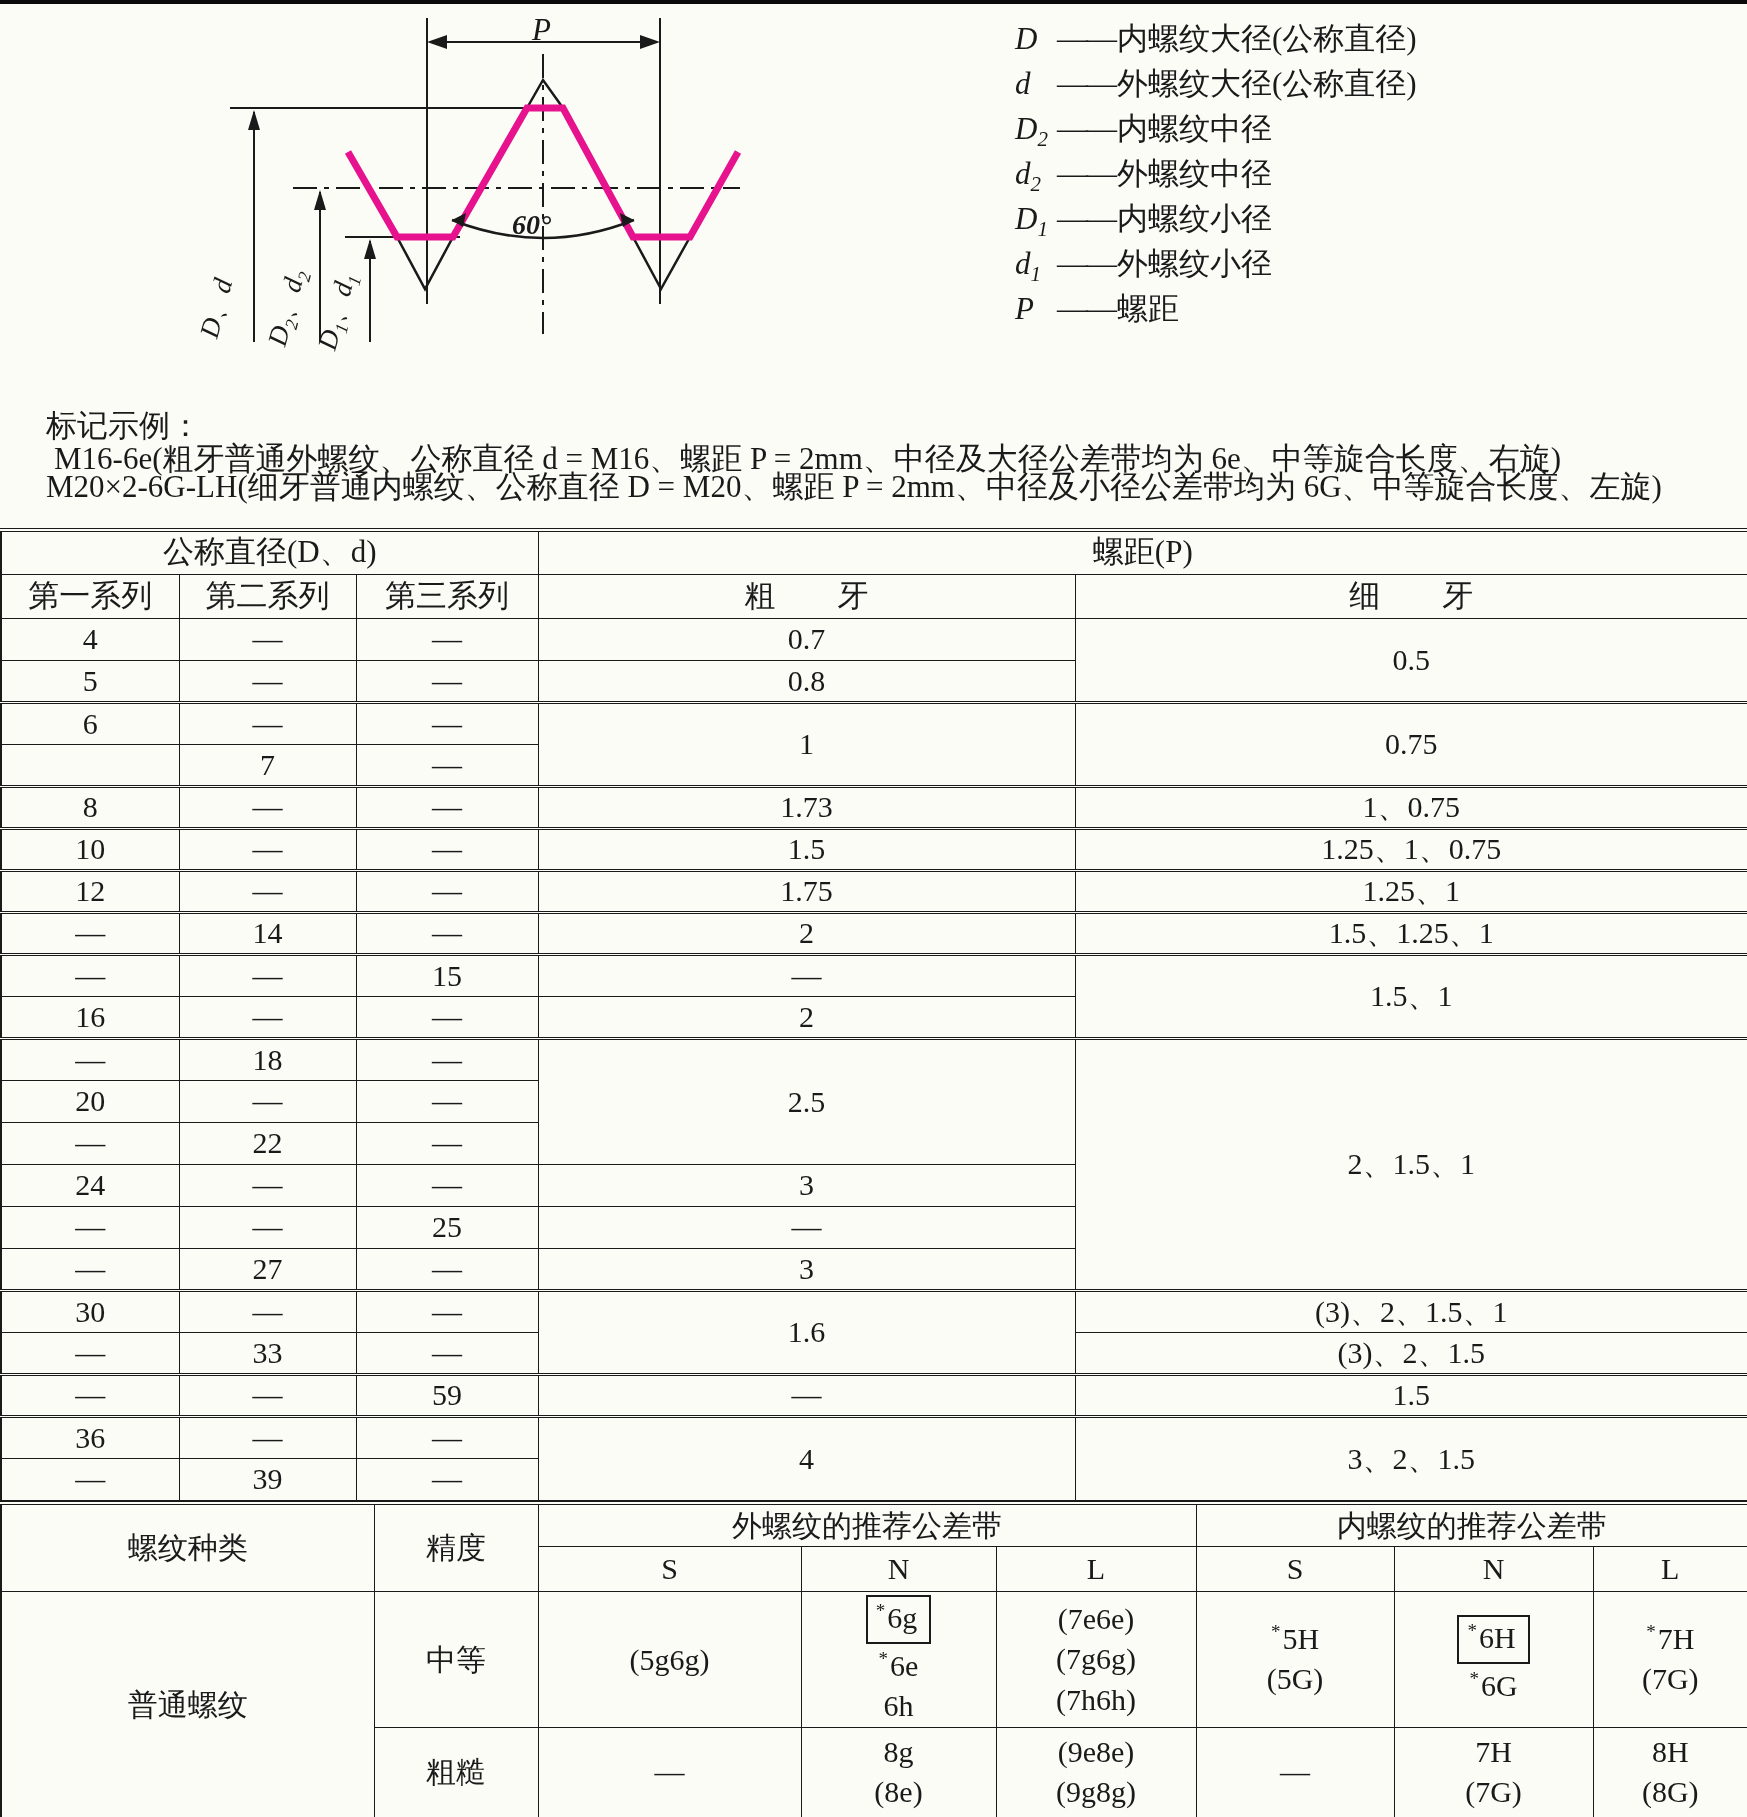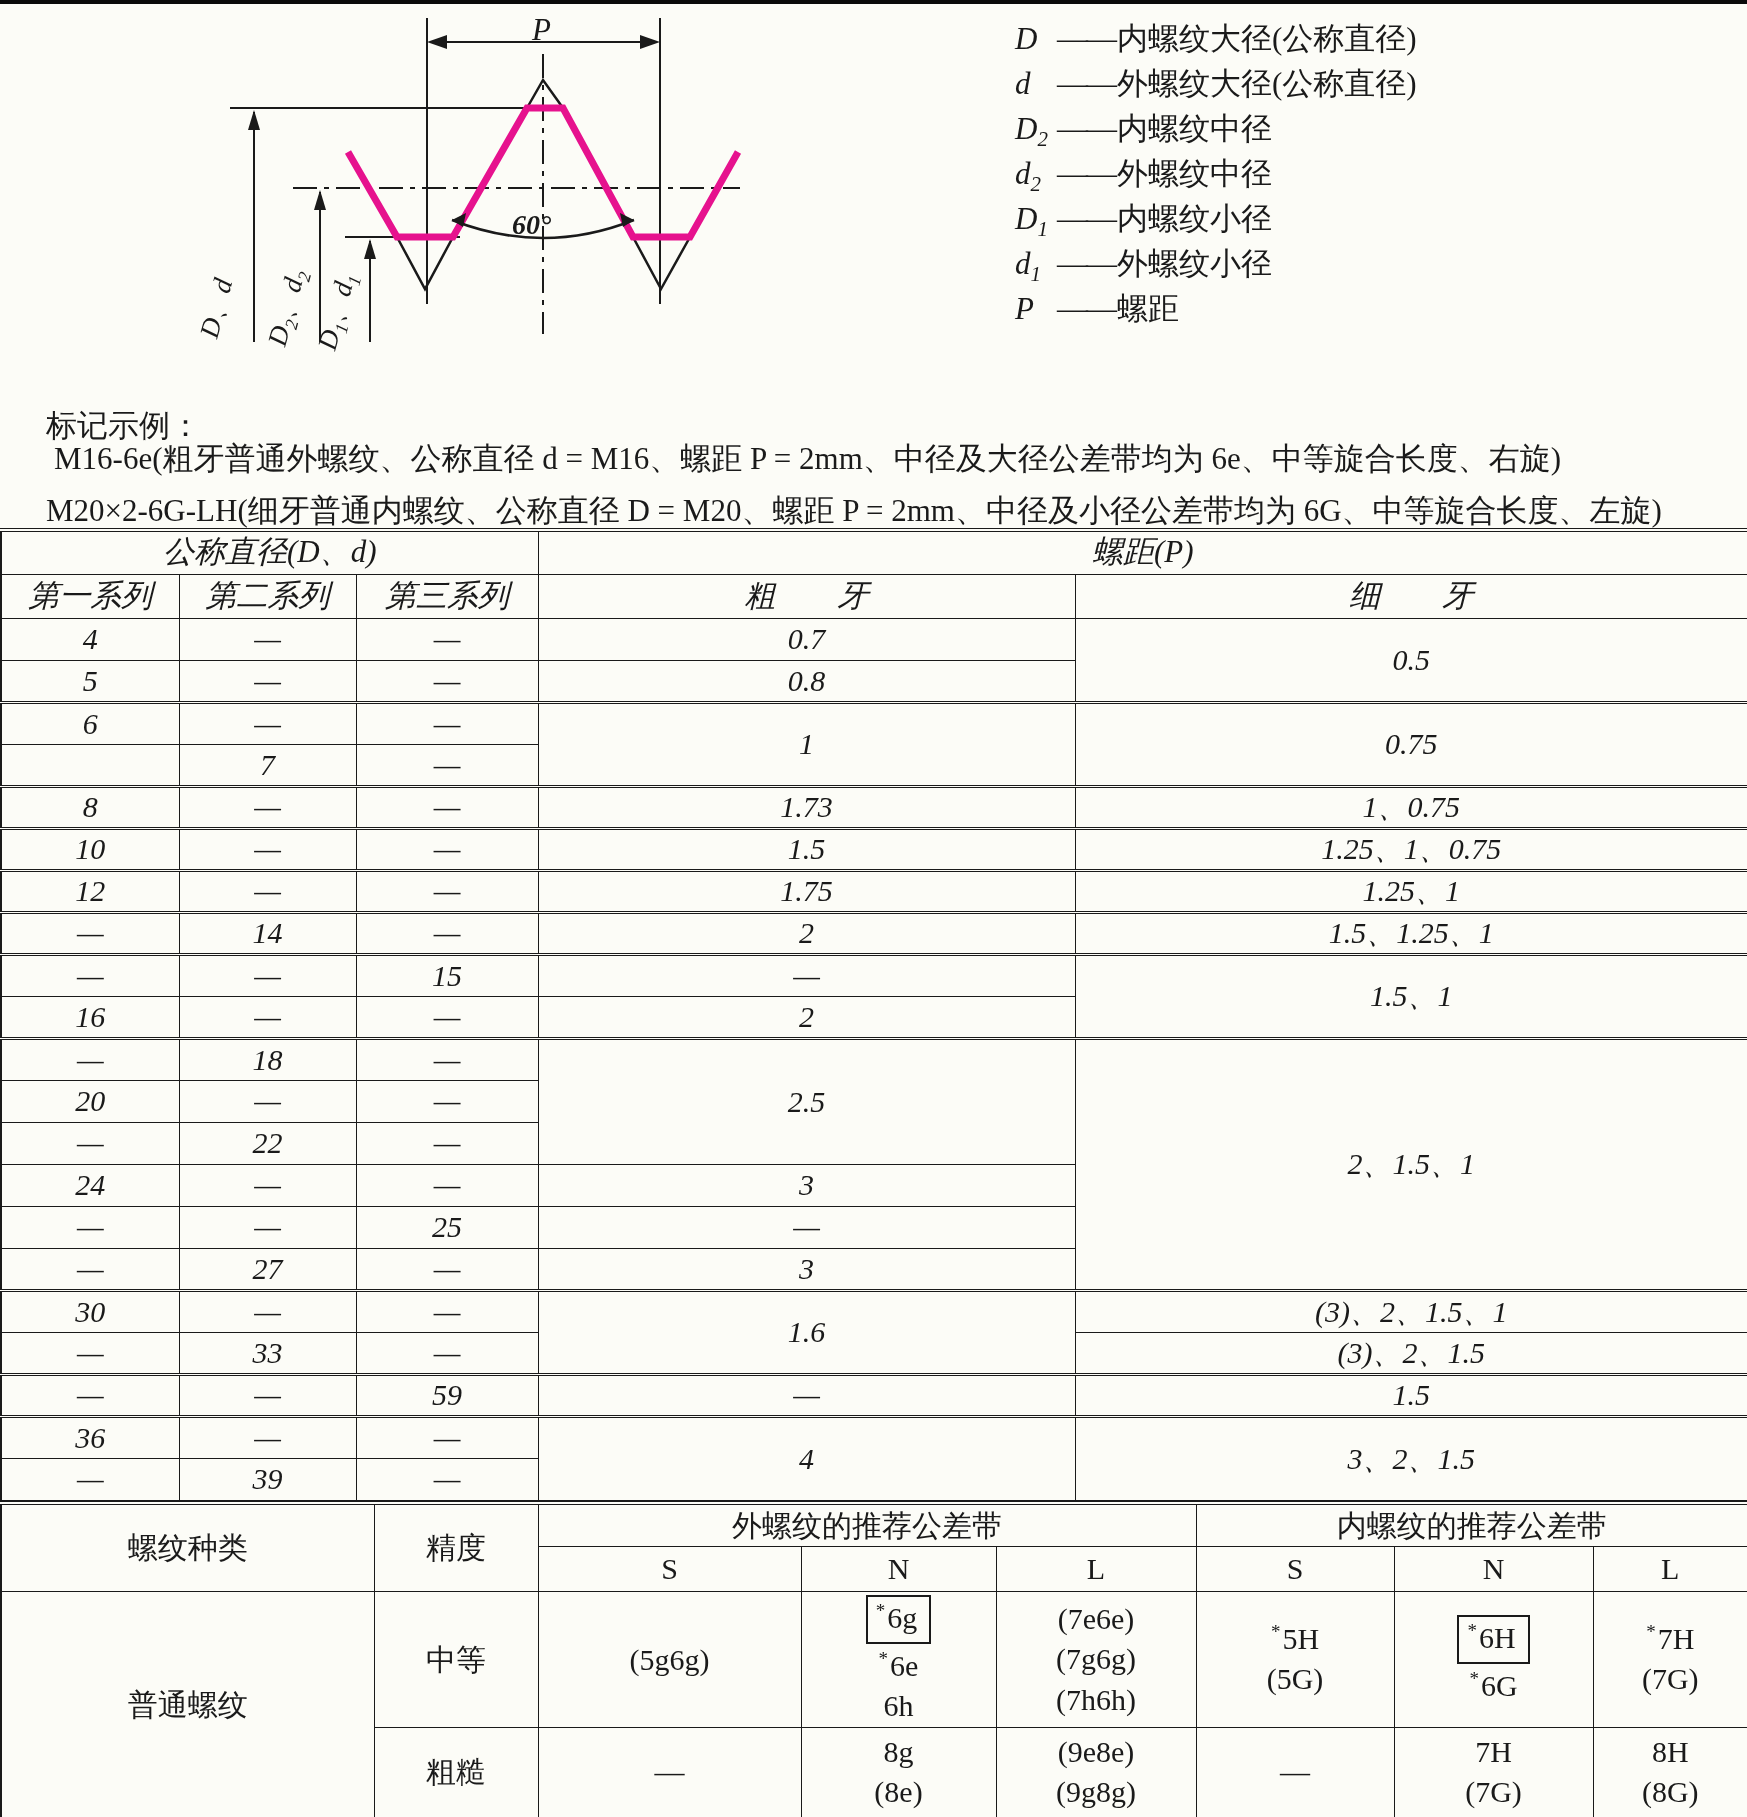--- a/index.html
+++ b/index.html
@@ -25,28 +25,28 @@
   .legend { position:absolute; left:1015px; top:18px; }
   .legend-row { display:flex; align-items:baseline; height:45px; font-size:31px; white-space:nowrap; }
   .legend-sym { font-style:italic; min-width:42px; }
   .legend-sym sub { font-size:21px; }
   .legend-dash { margin-right:2px; letter-spacing:-2px; }
 
   
   .note { position:absolute; left:46px; white-space:nowrap; font-size:31px; }
   .note-title { top:405px; }
   .note-1 { top:438px;margin-left:8px; }
-  .note-2 { top:490px; }
+  .note-2 { top:466px; }
 
   
   .tables { position:absolute; left:0; top:528px; width:1747px; }
   table { border-collapse:collapse; table-layout:fixed; width:1747px; font-size:30px; }
   td, th { border:1px solid #1a1a1a; text-align:center; vertical-align:middle; padding:0; font-weight:normal; line-height:1.25; }
   .t1 { border-top:4px double #1a1a1a; border-left:2px solid #1a1a1a; border-right:2px solid #1a1a1a; }
-  .t1 tr { height:42px;font-style:italic; }
+  .t1 tr { height:42px; }
   .t1 tr.hr { height:44px; font-size:31px; }
   tr.grp td, td.bb3 { border-bottom:3px double #1a1a1a; }
   .t2 { border-top:4px double #1a1a1a; border-bottom:5px solid #1a1a1a;
         border-left:2px solid #1a1a1a; border-right:2px solid #1a1a1a; }
   .t2 tr.hra { height:44px; font-size:30px; }
   .t2 tr.hrb { height:45px; }
   .t2 tr.r-medium { height:131px; }
   .t2 tr.r-coarse { height:92px; }
   .vstack div { line-height:1.35; }
   sup.star { font-size:19px; vertical-align:super; margin-right:2px; }

